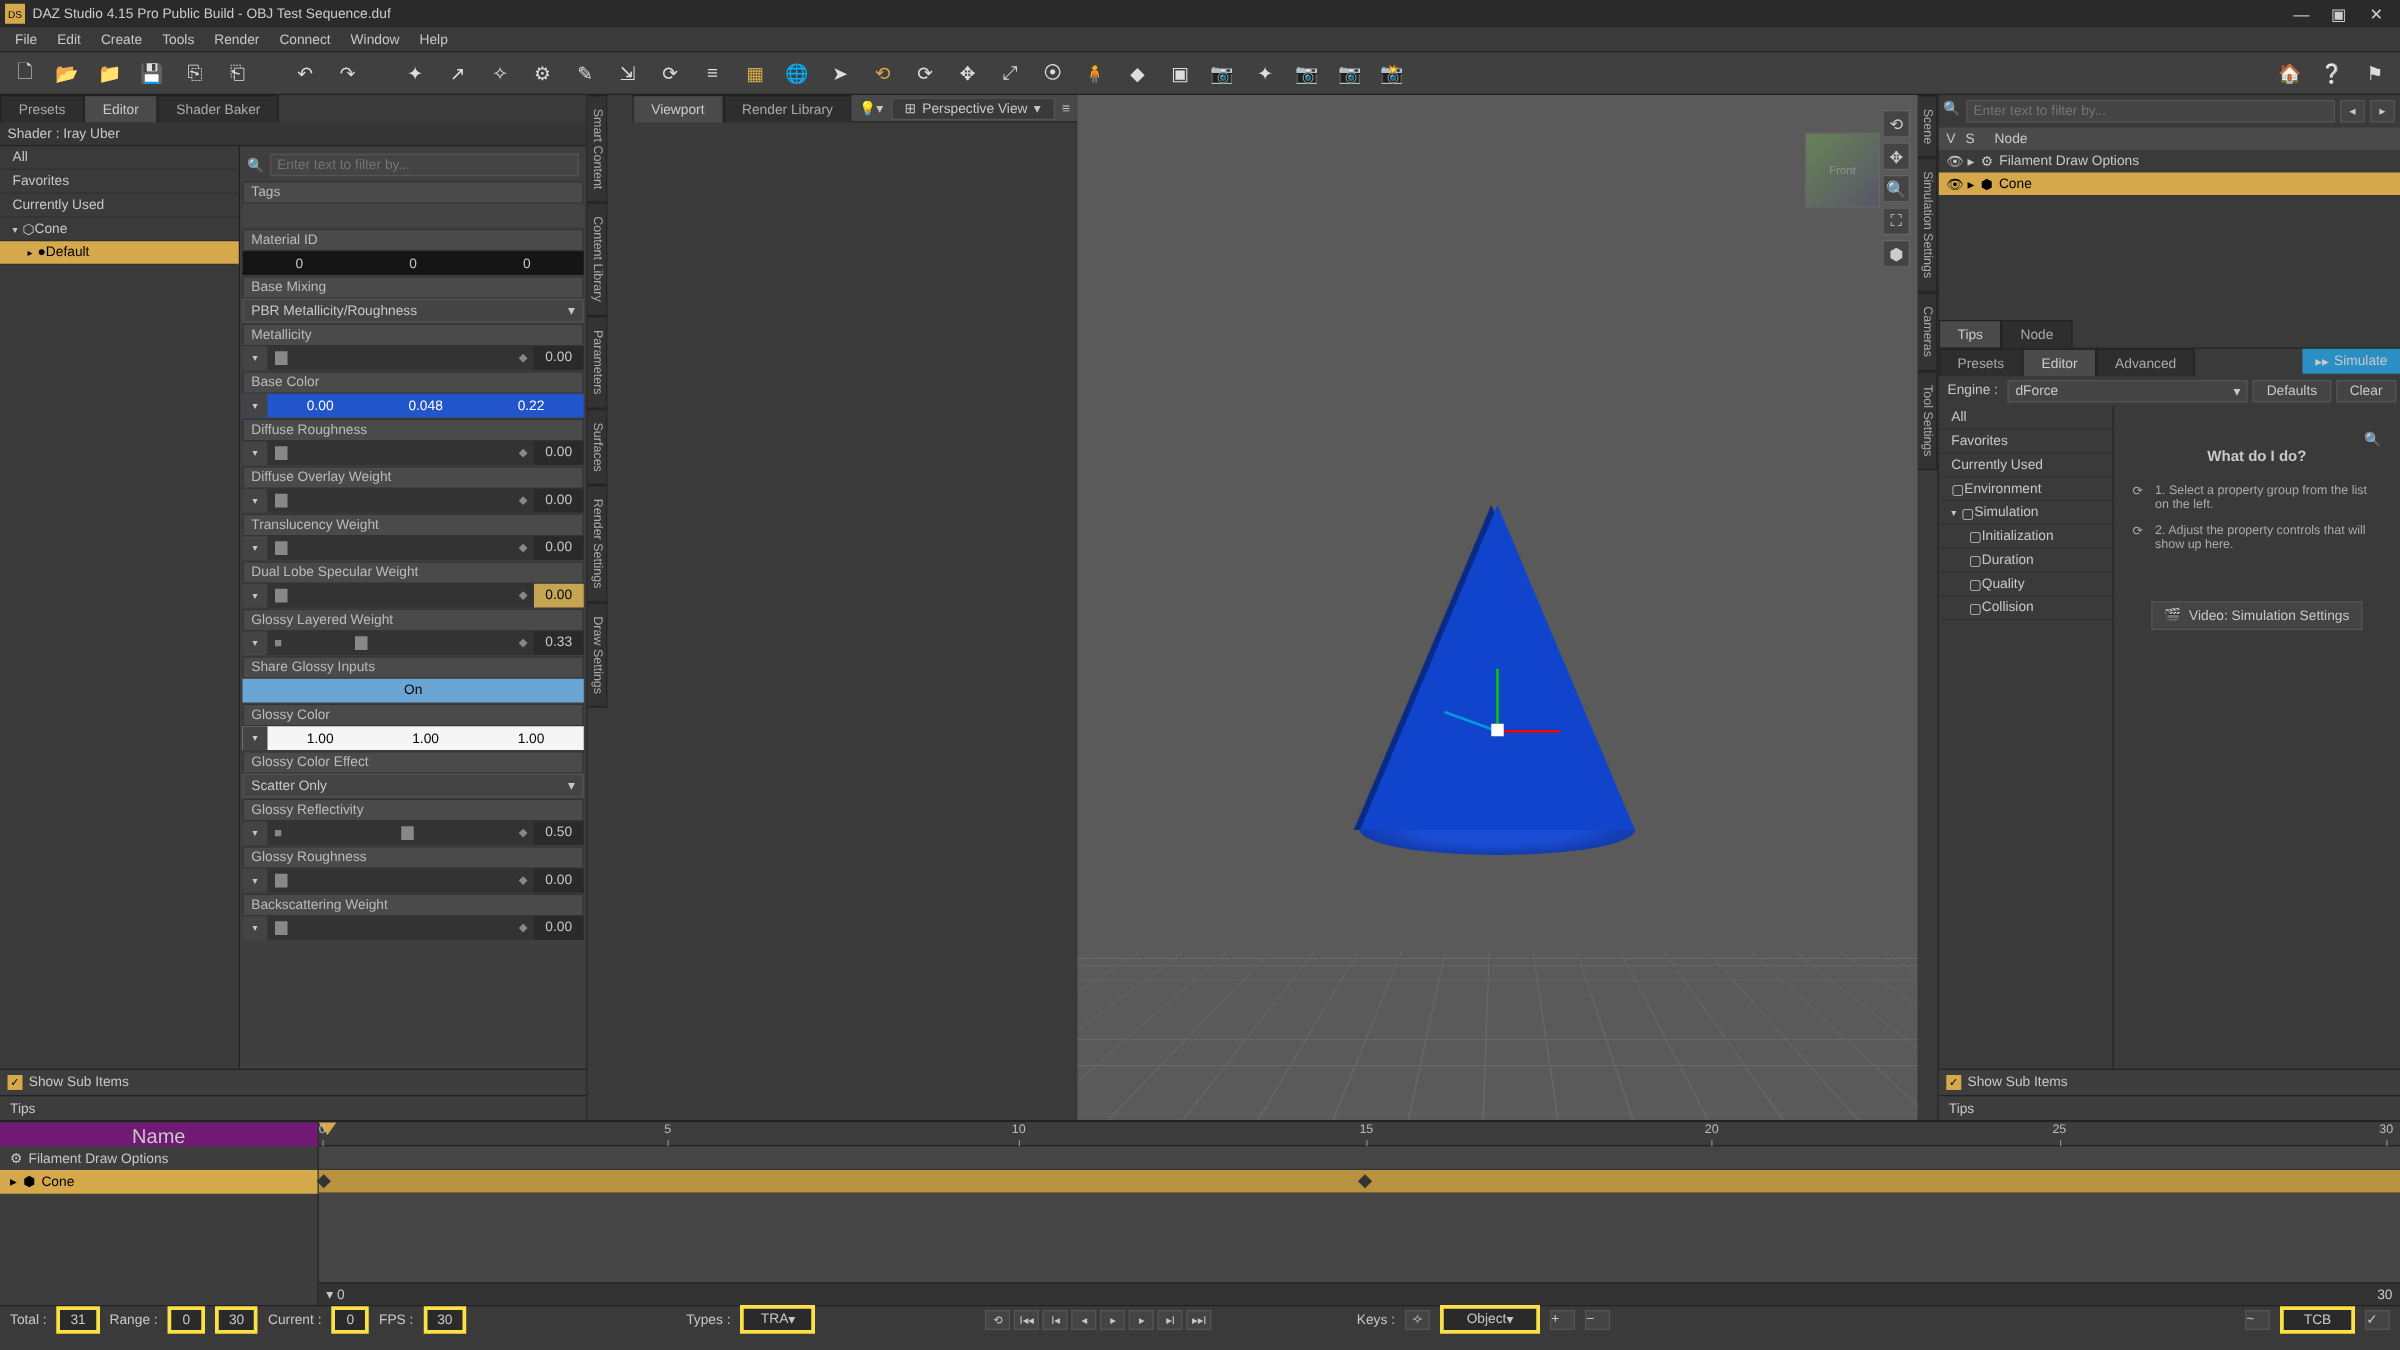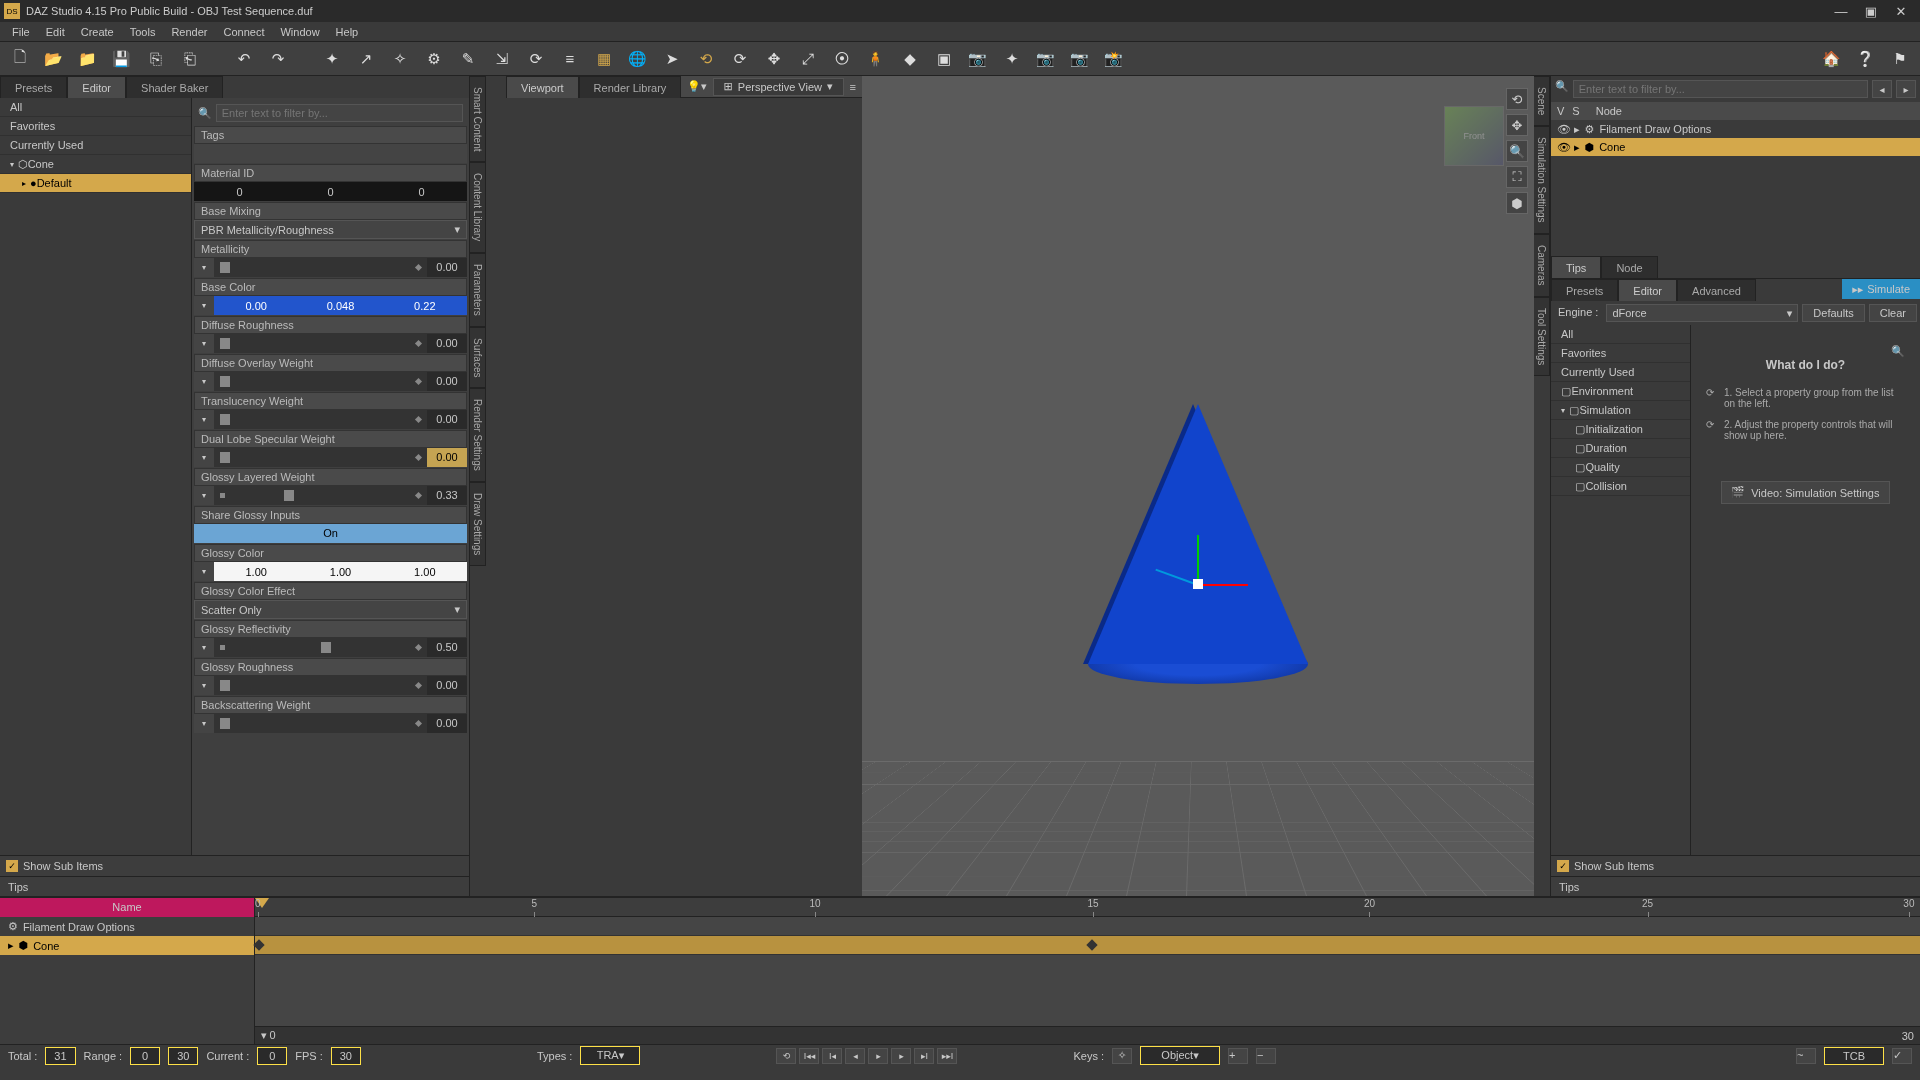--- a/index.html
+++ b/index.html
@@ -86,33 +86,33 @@
 .rp-right { flex:1; padding:20px 15px; text-align:center; }
 .rp-right h4 { font-size:12px; margin-bottom:15px; }
 .rp-right p { font-size:10px; color:#aaa; margin-bottom:10px; text-align:left; padding-left:18px; position:relative; }
 .rp-right p::before { content:"⟳"; position:absolute; left:0; }
 .vid-btn { margin-top:30px; padding:4px 10px; border:1px solid #555; background:#444; display:inline-flex; align-items:center; gap:6px; font-size:11px; }
 .tips-bar { background:#3d3d3d; padding:3px 8px; font-size:11px; border-top:1px solid #222; height:20px; display:flex; align-items:center; }
 .timeline { height:170px; background:#3a3a3a; border-top:2px solid #222; display:flex; flex-direction:column; }
 .tl-tabs { display:flex; height:20px; }
 .tl-body { flex:1; display:flex; }
 .tl-names { width:255px; background:#3d3d3d; border-right:1px solid #222; }
-.tl-name-hdr { text-align:center; padding:3px; font-size:11px; background:#be185d; height:19px; }
+.tl-name-hdr { text-align:center; padding:3px; font-size:16px; background:#701a75; height:19px; }
 .tl-name-row { padding:3px 8px; font-size:11px; display:flex; gap:5px; height:19px; align-items:center; }
 .tl-name-row.sel { background:#d4a84b; color:#000; }
 .tl-track-area { flex:1; background:#454545; position:relative; }
 .tl-ruler { height:19px; background:#3d3d3d; border-bottom:1px solid #222; position:relative; }
 .tl-tick { position:absolute; top:0; font-size:10px; color:#bbb; }
 .tl-tick::after { content:""; position:absolute; left:50%; top:14px; width:1px; height:5px; background:#888; }
 .tl-playhead { position:absolute; left:0; top:0; width:0; height:0; border-left:7px solid transparent; border-right:7px solid transparent; border-top:10px solid #d4a84b; }
 .tl-track { height:19px; border-bottom:1px solid #333; position:relative; }
 .tl-track.sel { background:#b8923f; }
 .tl-cur-row { height:18px; background:#333; display:flex; justify-content:space-between; padding:0 6px; align-items:center; font-size:11px; border-top:1px solid #222; }
 .tl-footer { height:22px; background:#3a3a3a; display:flex; align-items:center; padding:0 8px; gap:8px; border-top:1px solid #222; font-size:11px; }
-.tl-num { background:#2a2a2a; padding:2px 8px; border:1px solid #fde047; min-width:30px; text-align:center; font-size:11px; }
+.tl-num { background:#2a2a2a; padding:2px 8px; border:3px solid #fde047; min-width:30px; text-align:center; font-size:11px; }
 .tl-playctrl { display:flex; gap:3px; }
 .tl-playctrl .pb { width:20px; height:16px; background:#444; border:1px solid #555; display:flex; align-items:center; justify-content:center; font-size:9px; }
 </style>
 </head>
 <body>
 
 <div class="titlebar">
   <div class="logo">DS</div>
   <div class="title">DAZ Studio 4.15 Pro Public Build - OBJ Test Sequence.duf</div>
   <div class="winbtn">—</div>
@@ -173,20 +173,21 @@
 </div>
 
 <div class="main">
 
   <div class="left-panel">
     <div class="tab-row">
       <div class="tab">Presets</div>
       <div class="tab active">Editor</div>
       <div class="tab">Shader Baker</div>
     </div>
+    <div class="shader-hdr">Shader : Iray Uber</div>
     <div class="left-split">
       <div class="cat-col">
         <div class="cat-item">All</div>
         <div class="cat-item">Favorites</div>
         <div class="cat-item">Currently Used</div>
         <div class="cat-item">
             <span class="caret">▾</span>
             <span>⬡ </span>
             <span>Cone</span>
           </div>

